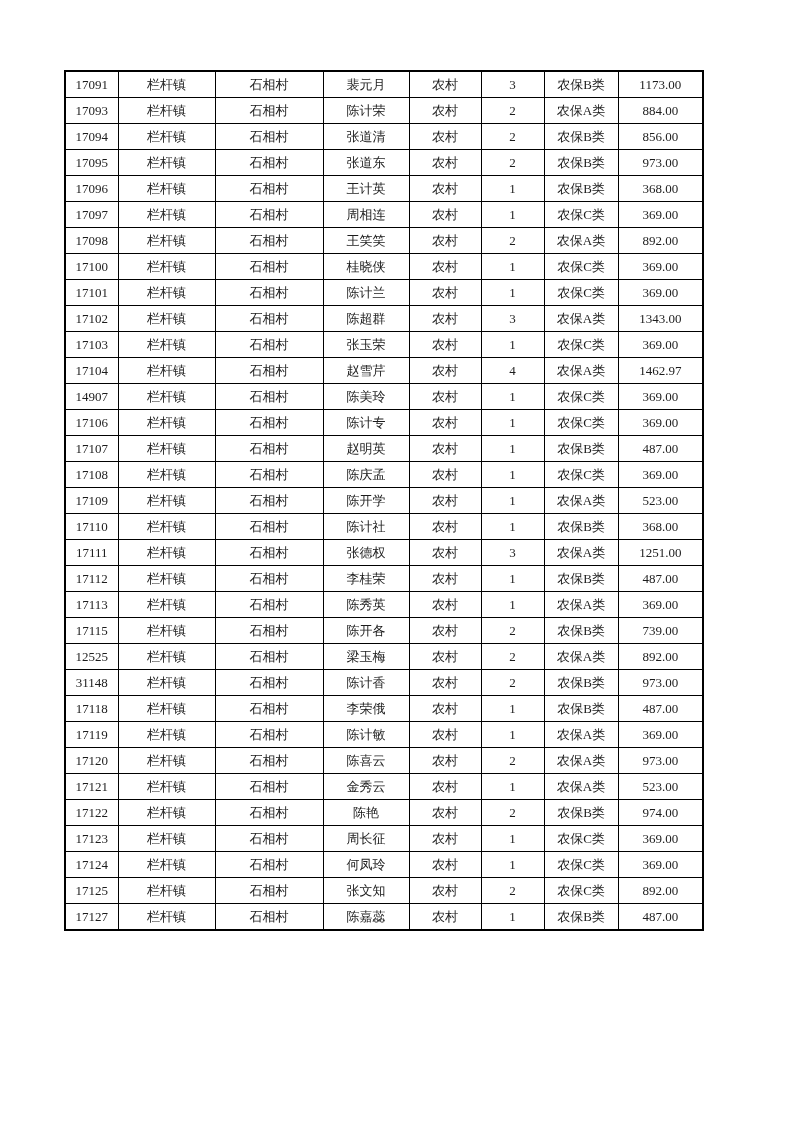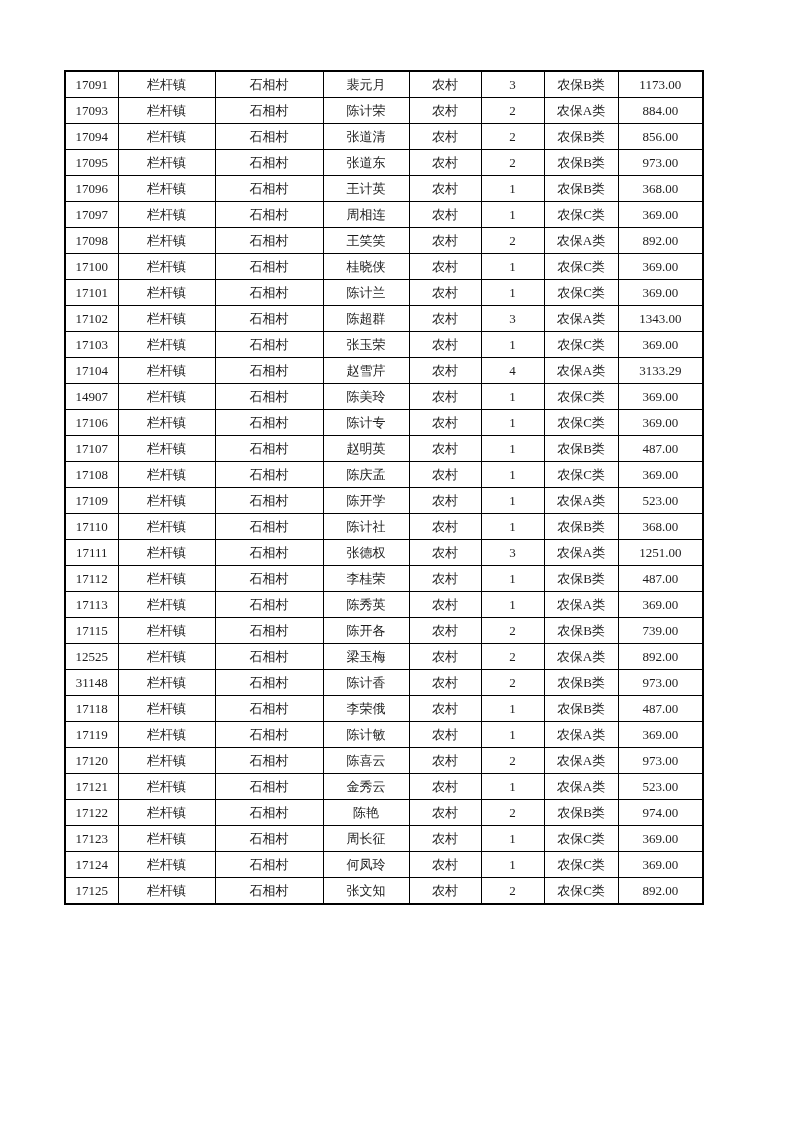--- a/index.html
+++ b/index.html
@@ -170,21 +170,21 @@
           <td>369.00</td>
         </tr>
         <tr>
           <td>17104</td>
           <td>栏杆镇</td>
           <td>石相村</td>
           <td>赵雪芹</td>
           <td>农村</td>
           <td>4</td>
           <td>农保A类</td>
-          <td>3133.29</td>
+          <td>1462.97</td>
         </tr>
         <tr>
           <td>14907</td>
           <td>栏杆镇</td>
           <td>石相村</td>
           <td>陈美玲</td>
           <td>农村</td>
           <td>1</td>
           <td>农保C类</td>
           <td>369.00</td>
@@ -371,16 +371,26 @@
         </tr>
         <tr>
           <td>17125</td>
           <td>栏杆镇</td>
           <td>石相村</td>
           <td>张文知</td>
           <td>农村</td>
           <td>2</td>
           <td>农保C类</td>
           <td>892.00</td>
+        </tr>
+        <tr>
+          <td>17127</td>
+          <td>栏杆镇</td>
+          <td>石相村</td>
+          <td>陈嘉蕊</td>
+          <td>农村</td>
+          <td>1</td>
+          <td>农保B类</td>
+          <td>487.00</td>
         </tr>
       </tbody>
   </table>
 </div>
 
 </body></html>

